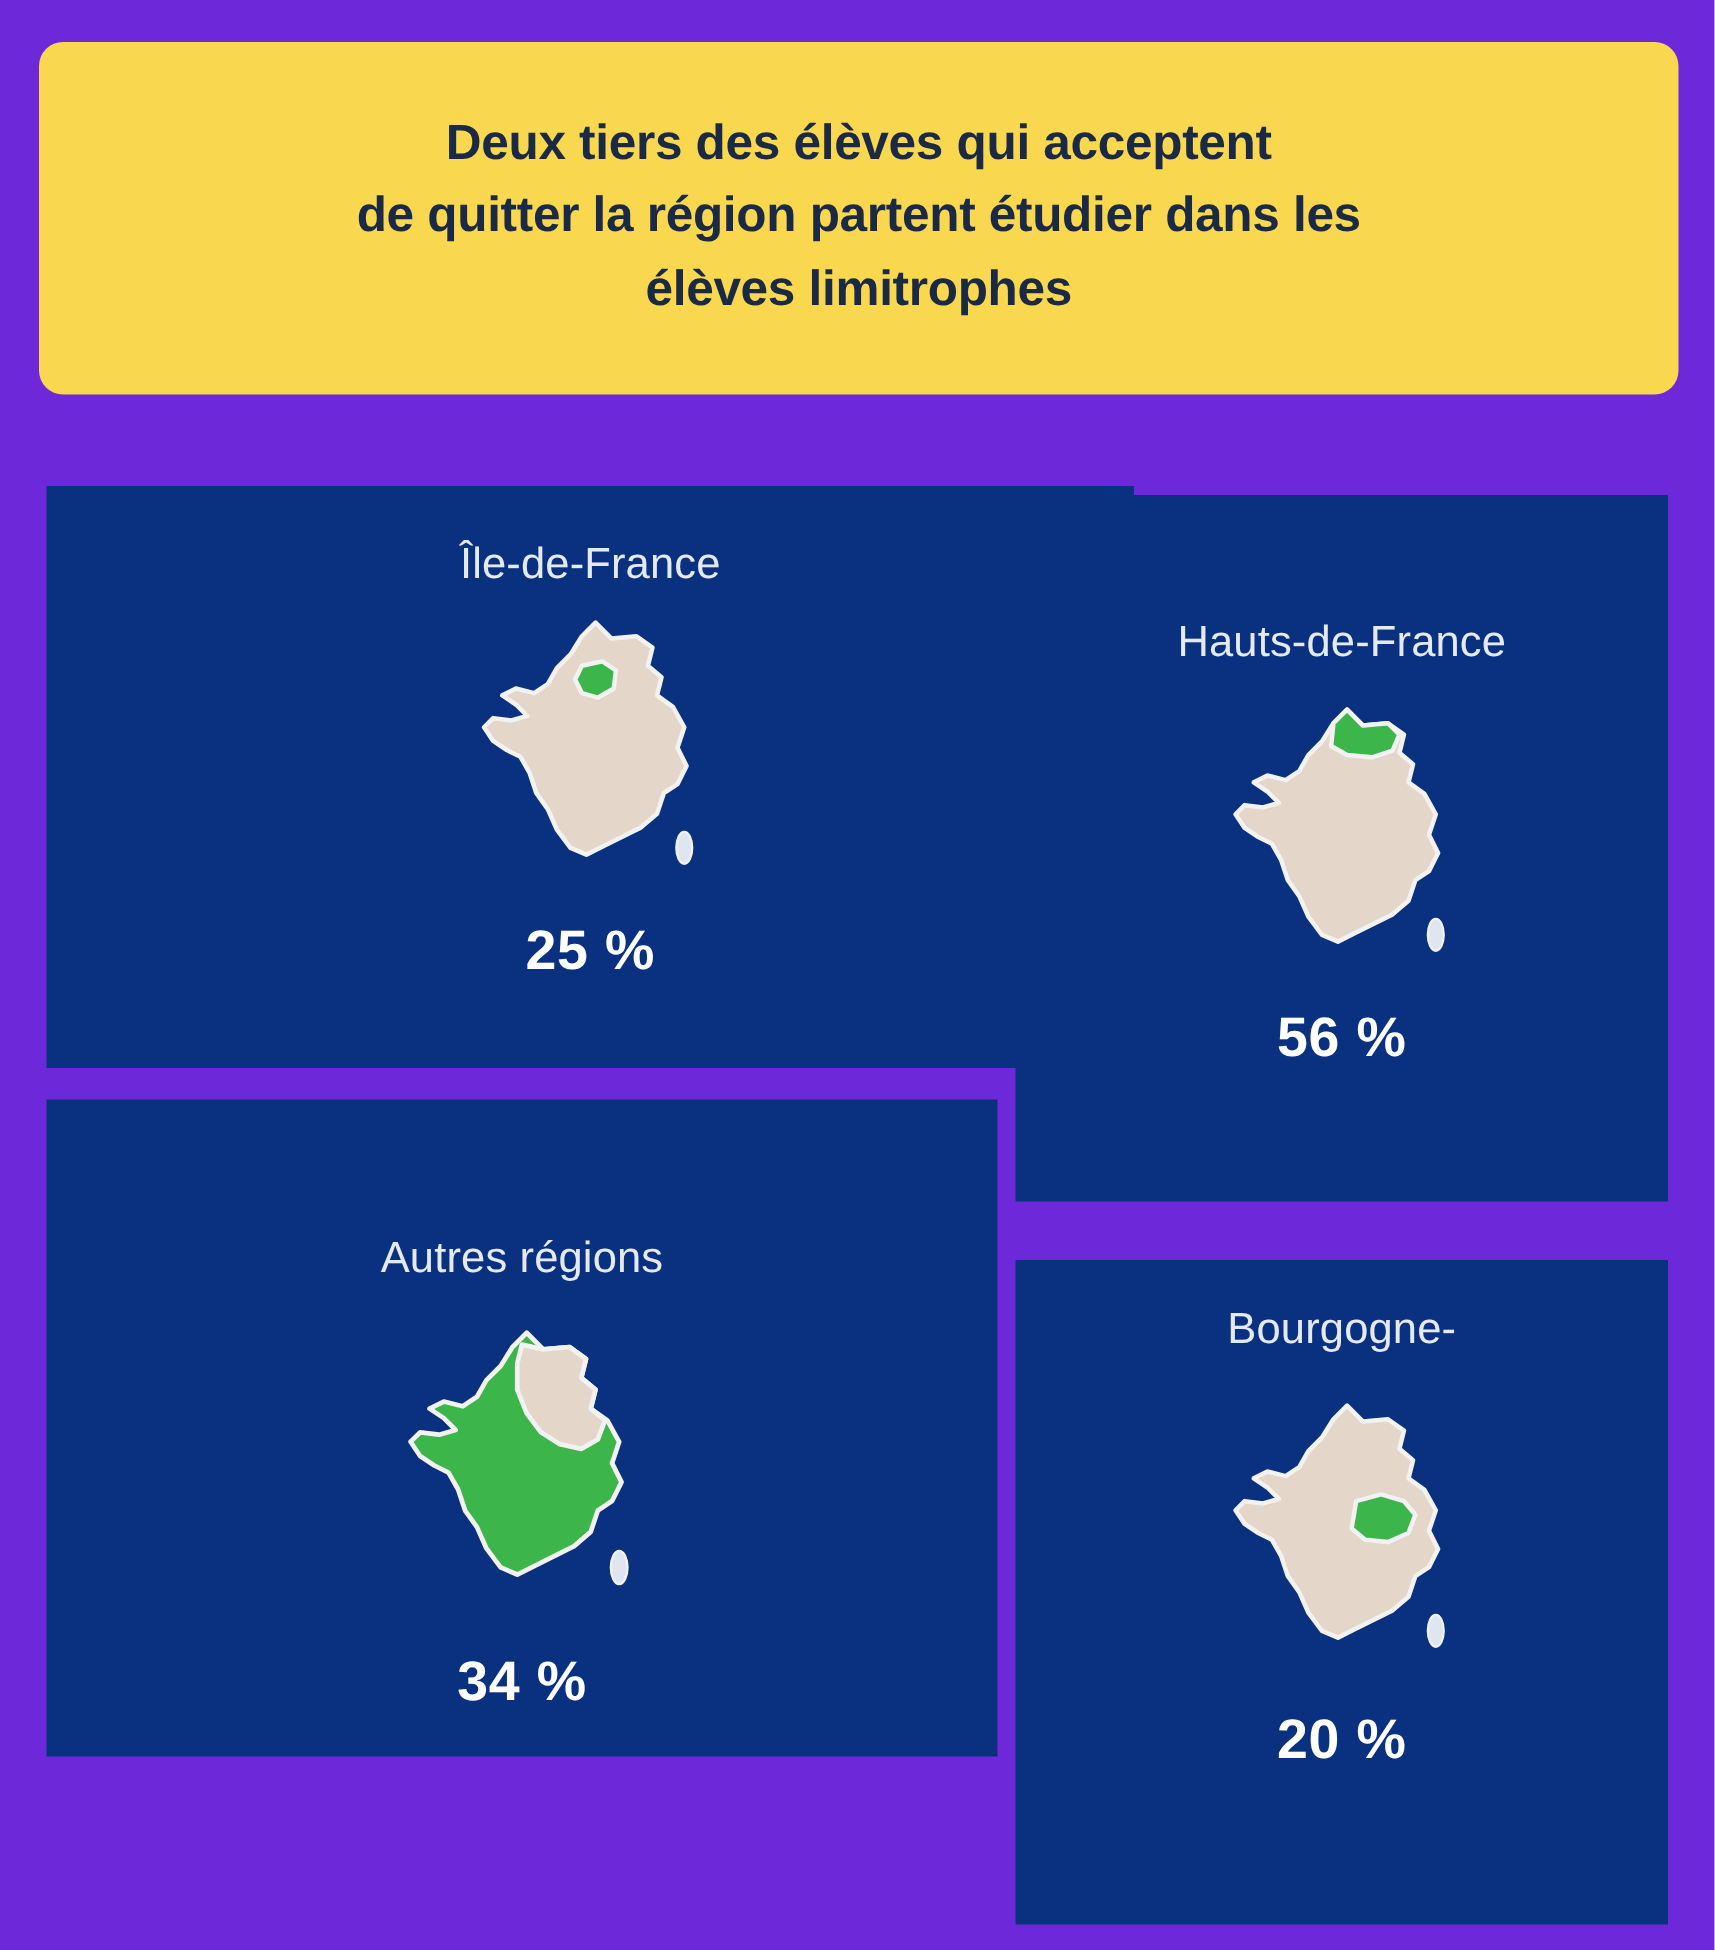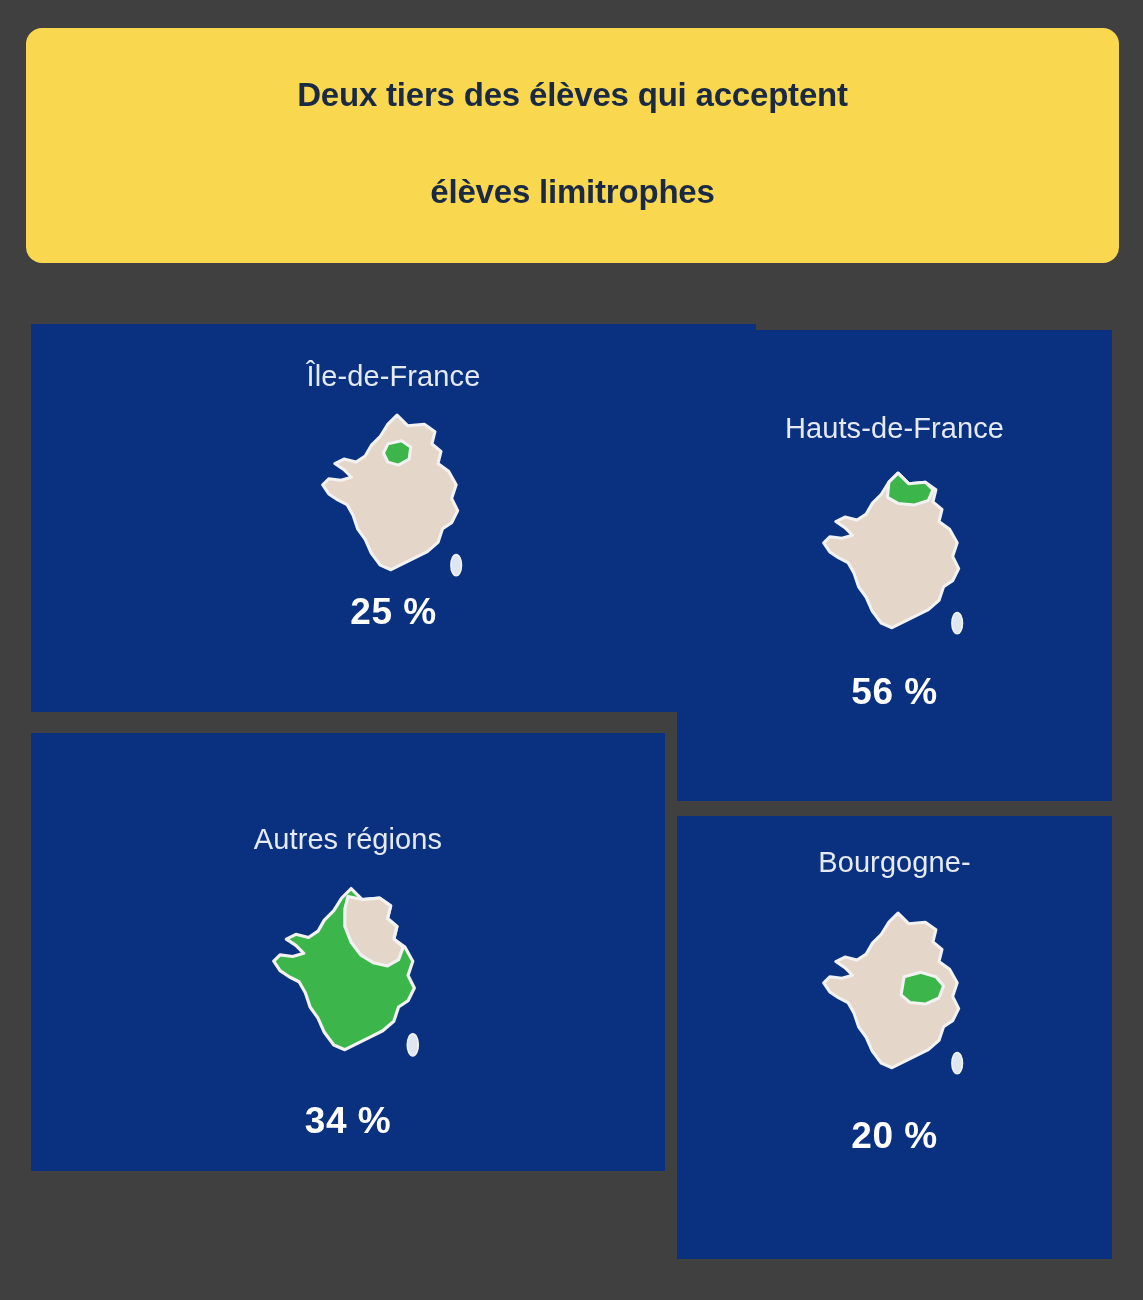--- a/index.html
+++ b/index.html
@@ -9,21 +9,21 @@
     height: 1300px;
     background: #ffffff;
     font-family: "Liberation Sans", sans-serif;
     overflow: hidden;
   }
 
   #infographic {
     position: relative;
     width: 1143px;
     height: 1300px;
-    background: #404040;
+    background: #6d28d9;
   }
 
   
   .header-banner {
     position: absolute;
     left: 26px;
     top: 28px;
     width: 1093px;
     height: 235px;
     background: #f9d850;
@@ -57,21 +57,21 @@
     background: #0a3180;
     overflow: hidden;
   }
 
   
   .panel-idf   { left: 0px;   top: 0px;   width: 725px; height: 388px; }
   .panel-autre { left: 0px;   top: 409px; width: 634px; height: 438px; }
 
   
   .panel-hdf   { left: 646px; top: 6px;   width: 435px; height: 471px; }
-  .panel-bfc   { left: 646px; top: 492px; width: 435px; height: 443px; }
+  .panel-bfc   { left: 646px; top: 516px; width: 435px; height: 443px; }
 
   .panel-inner {
     position: relative;
     width: 100%;
     height: 100%;
     display: flex;
     flex-direction: column;
     align-items: center;
   }
 
@@ -95,21 +95,21 @@
   .pct-value {
     color: #ffffff;
     font-size: 37px;
     font-weight: bold;
     letter-spacing: 0.5px;
   }
 
   
   .panel-idf .region-label   { margin-top: 34px; }
   .panel-idf .map-holder     { margin-top: 14px; }
-  .panel-idf .pct-value      { }
+  .panel-idf .pct-value      { margin-top: 22px; }
 
   .panel-hdf .region-label   { margin-top: 80px; }
   .panel-hdf .map-holder     { margin-top: 20px; }
   .panel-hdf .pct-value      { margin-top: 22px; }
 
   .panel-autre .region-label { margin-top: 88px; }
   .panel-autre .map-holder   { margin-top: 24px; }
   .panel-autre .pct-value    { margin-top: 28px; }
 
   .panel-bfc .region-label   { margin-top: 28px; }
@@ -117,21 +117,21 @@
   .panel-bfc .pct-value      { margin-top: 26px; }
 </style>
 </head>
 <body>
 
 <div id="infographic">
 
   <div class="header-banner">
     <div class="header-title">
       <span>Deux tiers des élèves qui acceptent</span><br>
-      <br>
+      <span>de quitter la région partent étudier dans les</span><br>
       <span>élèves limitrophes</span>
     </div>
   </div>
 
   <div class="panel-grid">
 
     <div class="panel panel-idf">
       <div class="panel-inner">
         <div class="region-label">Île-de-France</div>
         <div class="map-holder">

